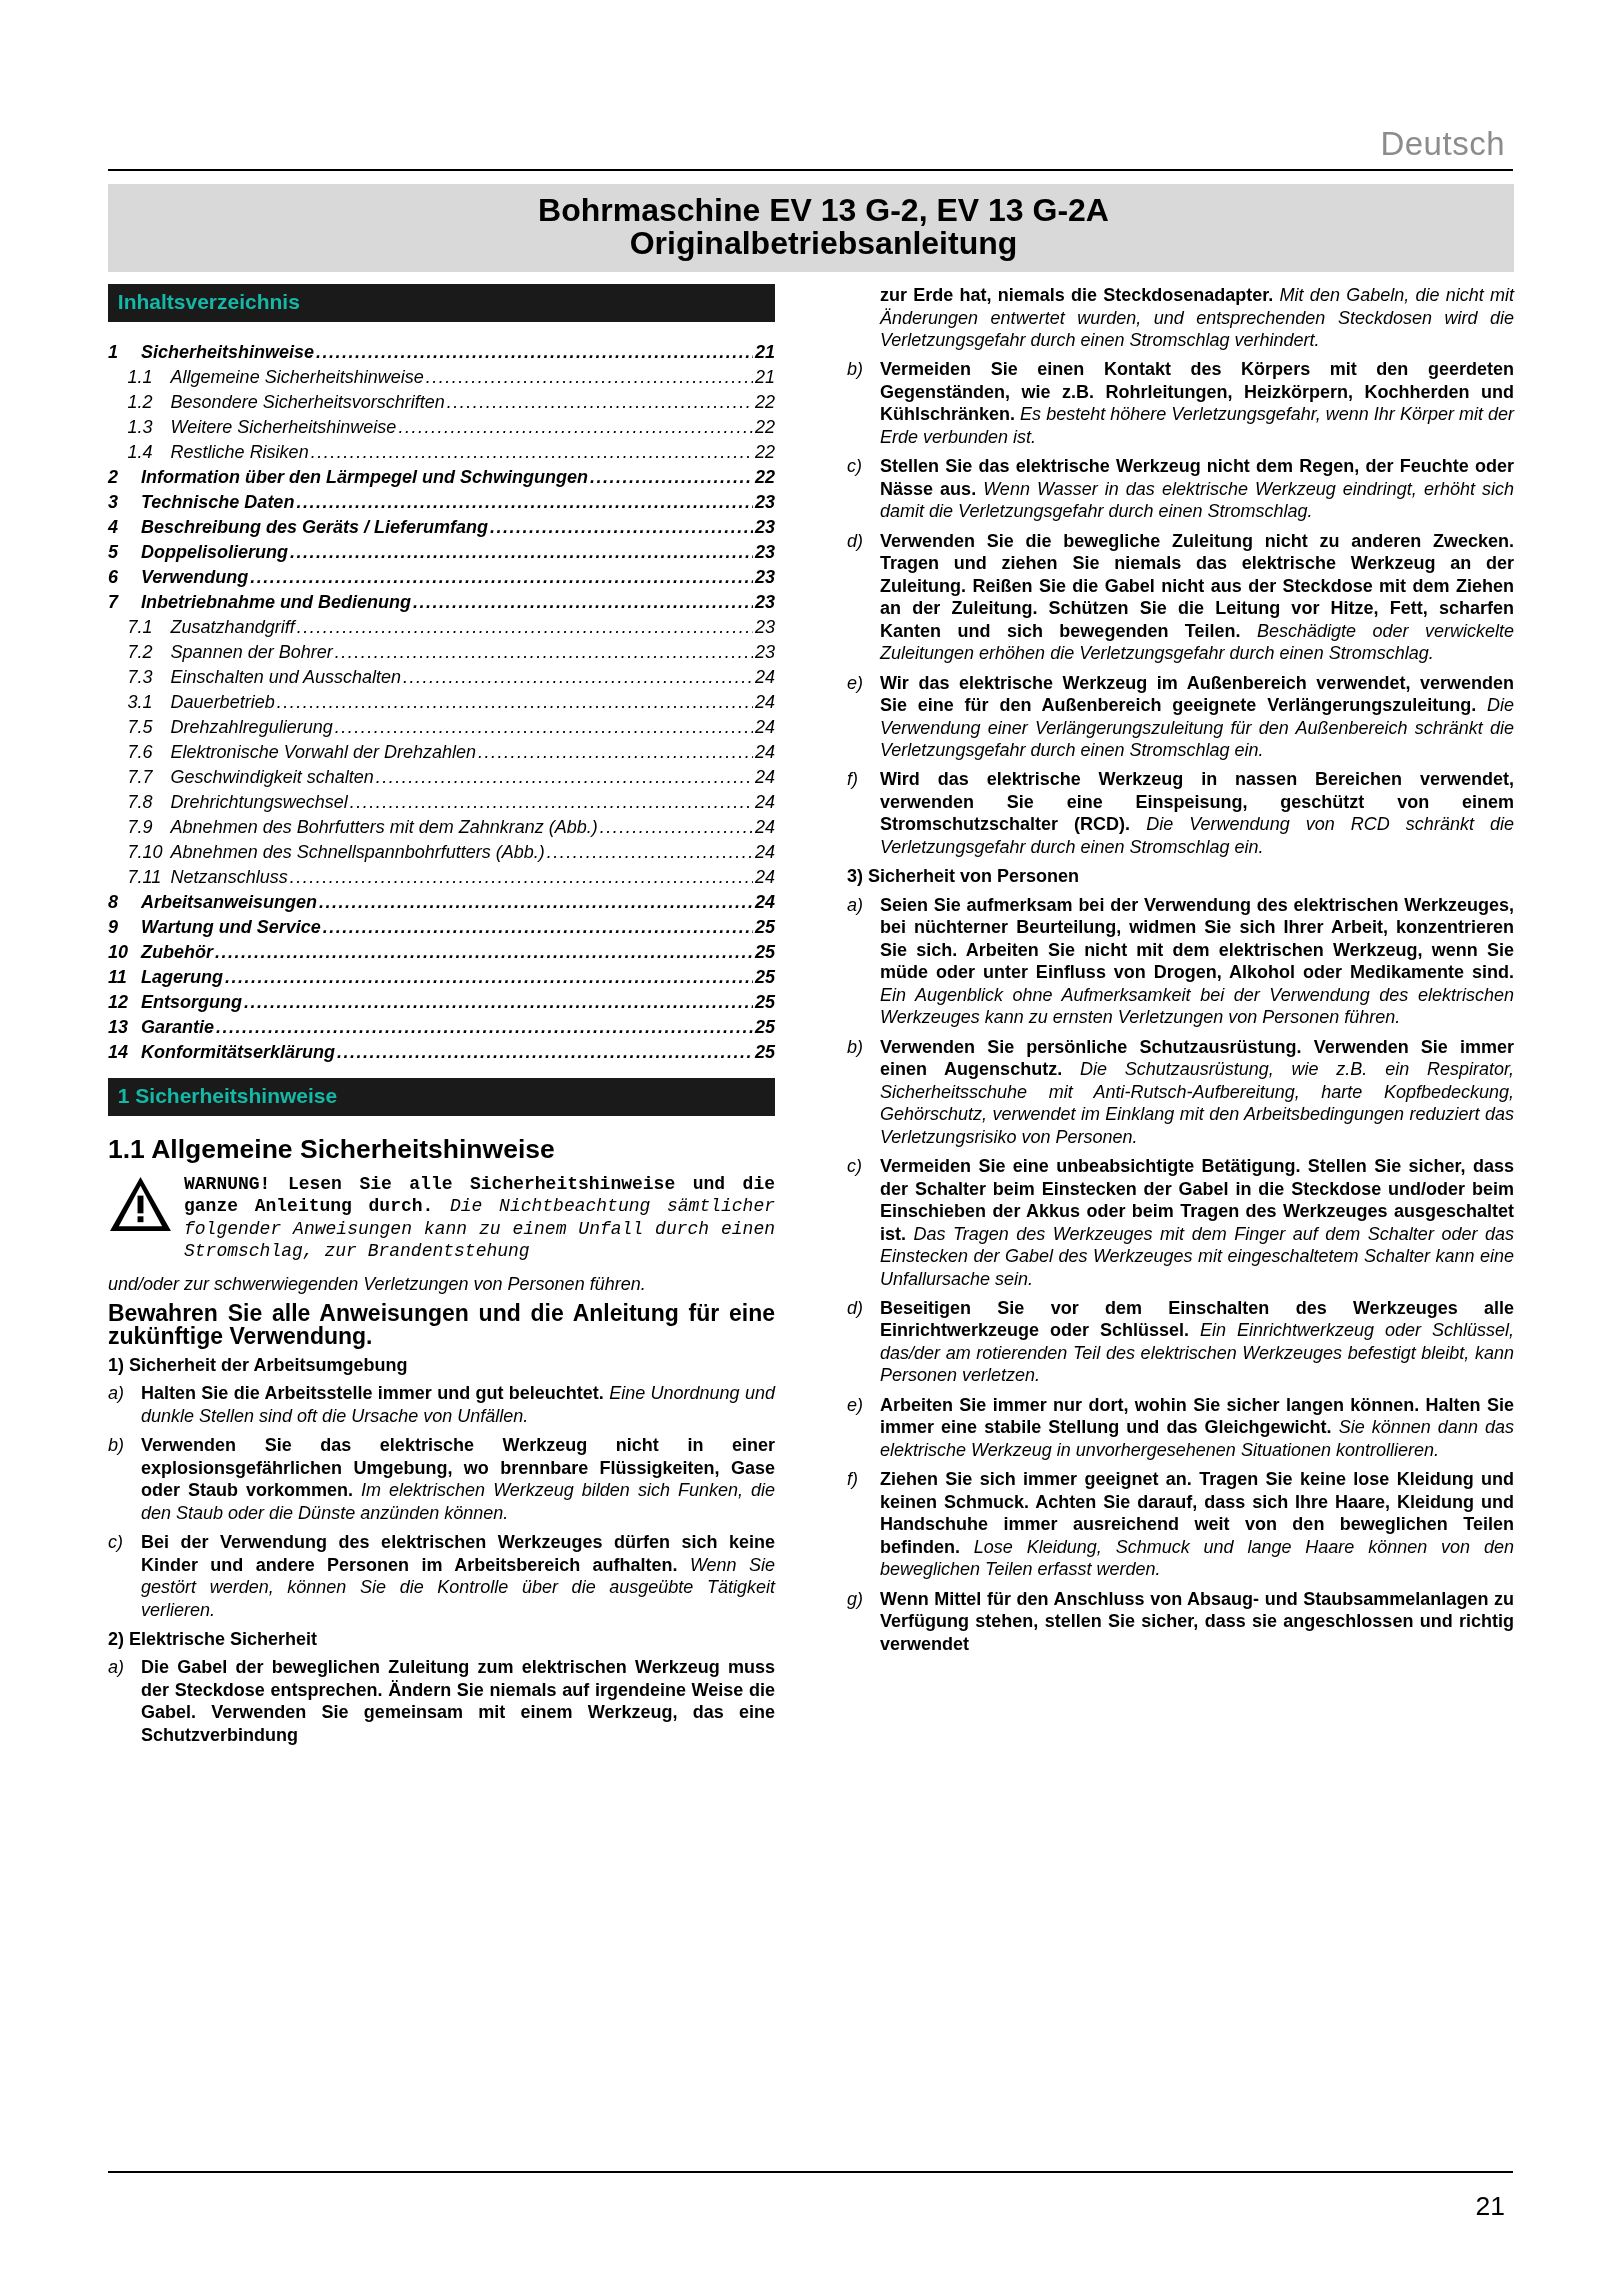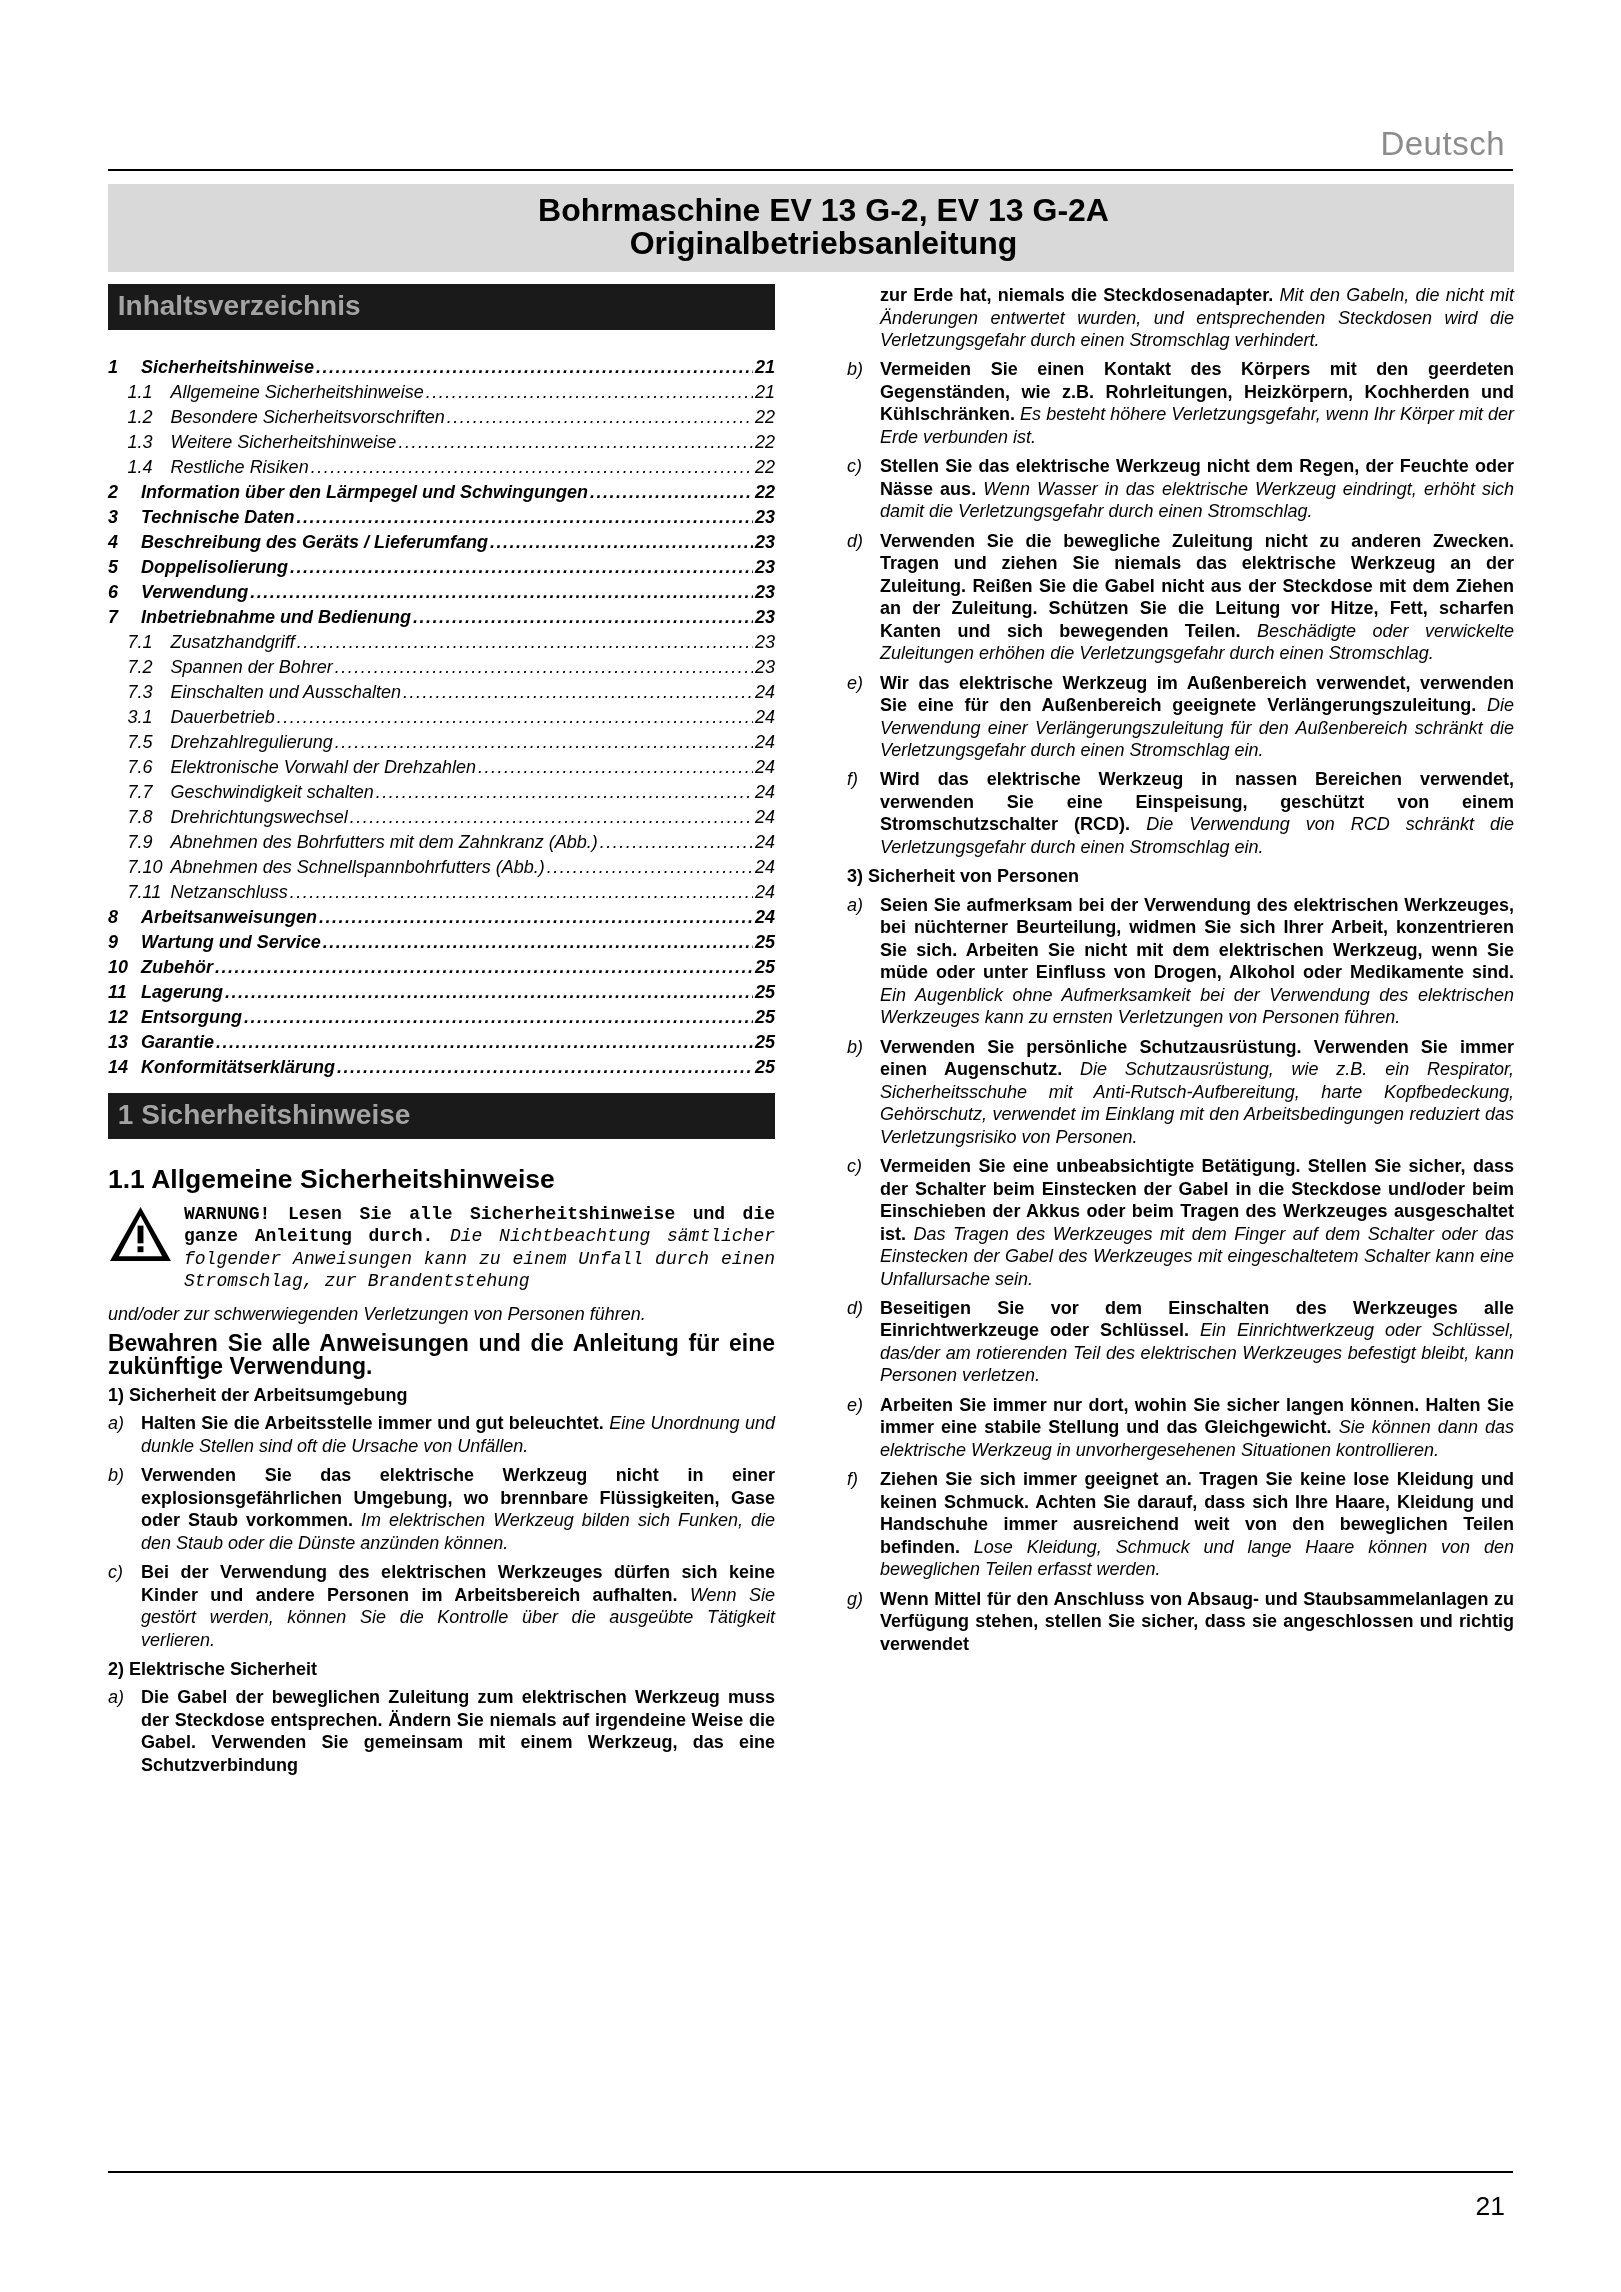--- a/index.html
+++ b/index.html
@@ -56,25 +56,25 @@
   .col {
     position: absolute;
     top: 0;
     width: 667px;
   }
   .col-left { left: 0; }
   .col-right { left: 739px; }
 
   .section-bar {
     background: #1a1a1a;
-    color: #a3a3a3;
+    color: #14b8a6;
     font-weight: bold;
-    font-size: 28px;
+    font-size: 21px;
     padding: 5.9px 9.8px 7.8px 9.8px;
-    margin-bottom: 25px;
+    margin-bottom: 18px;
   }
 
   
   .toc {
     font-size: 18px;
     line-height: 25px;
   }
   .toc-row {
     display: flex;
     align-items: baseline;

